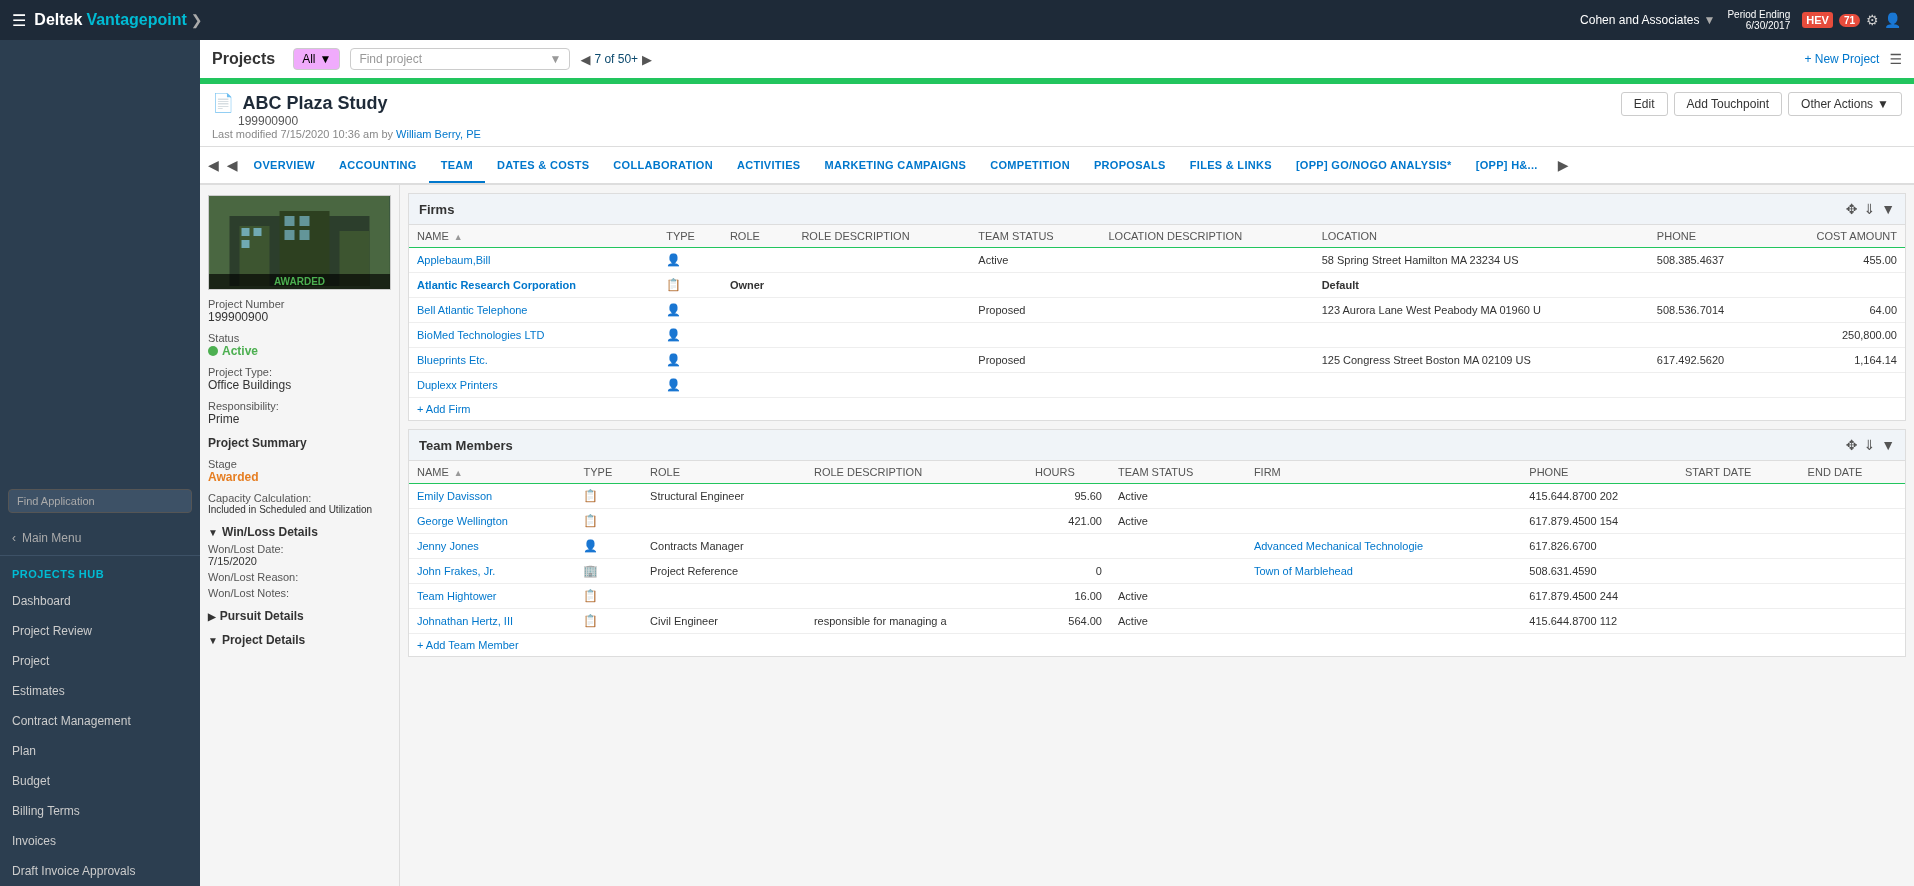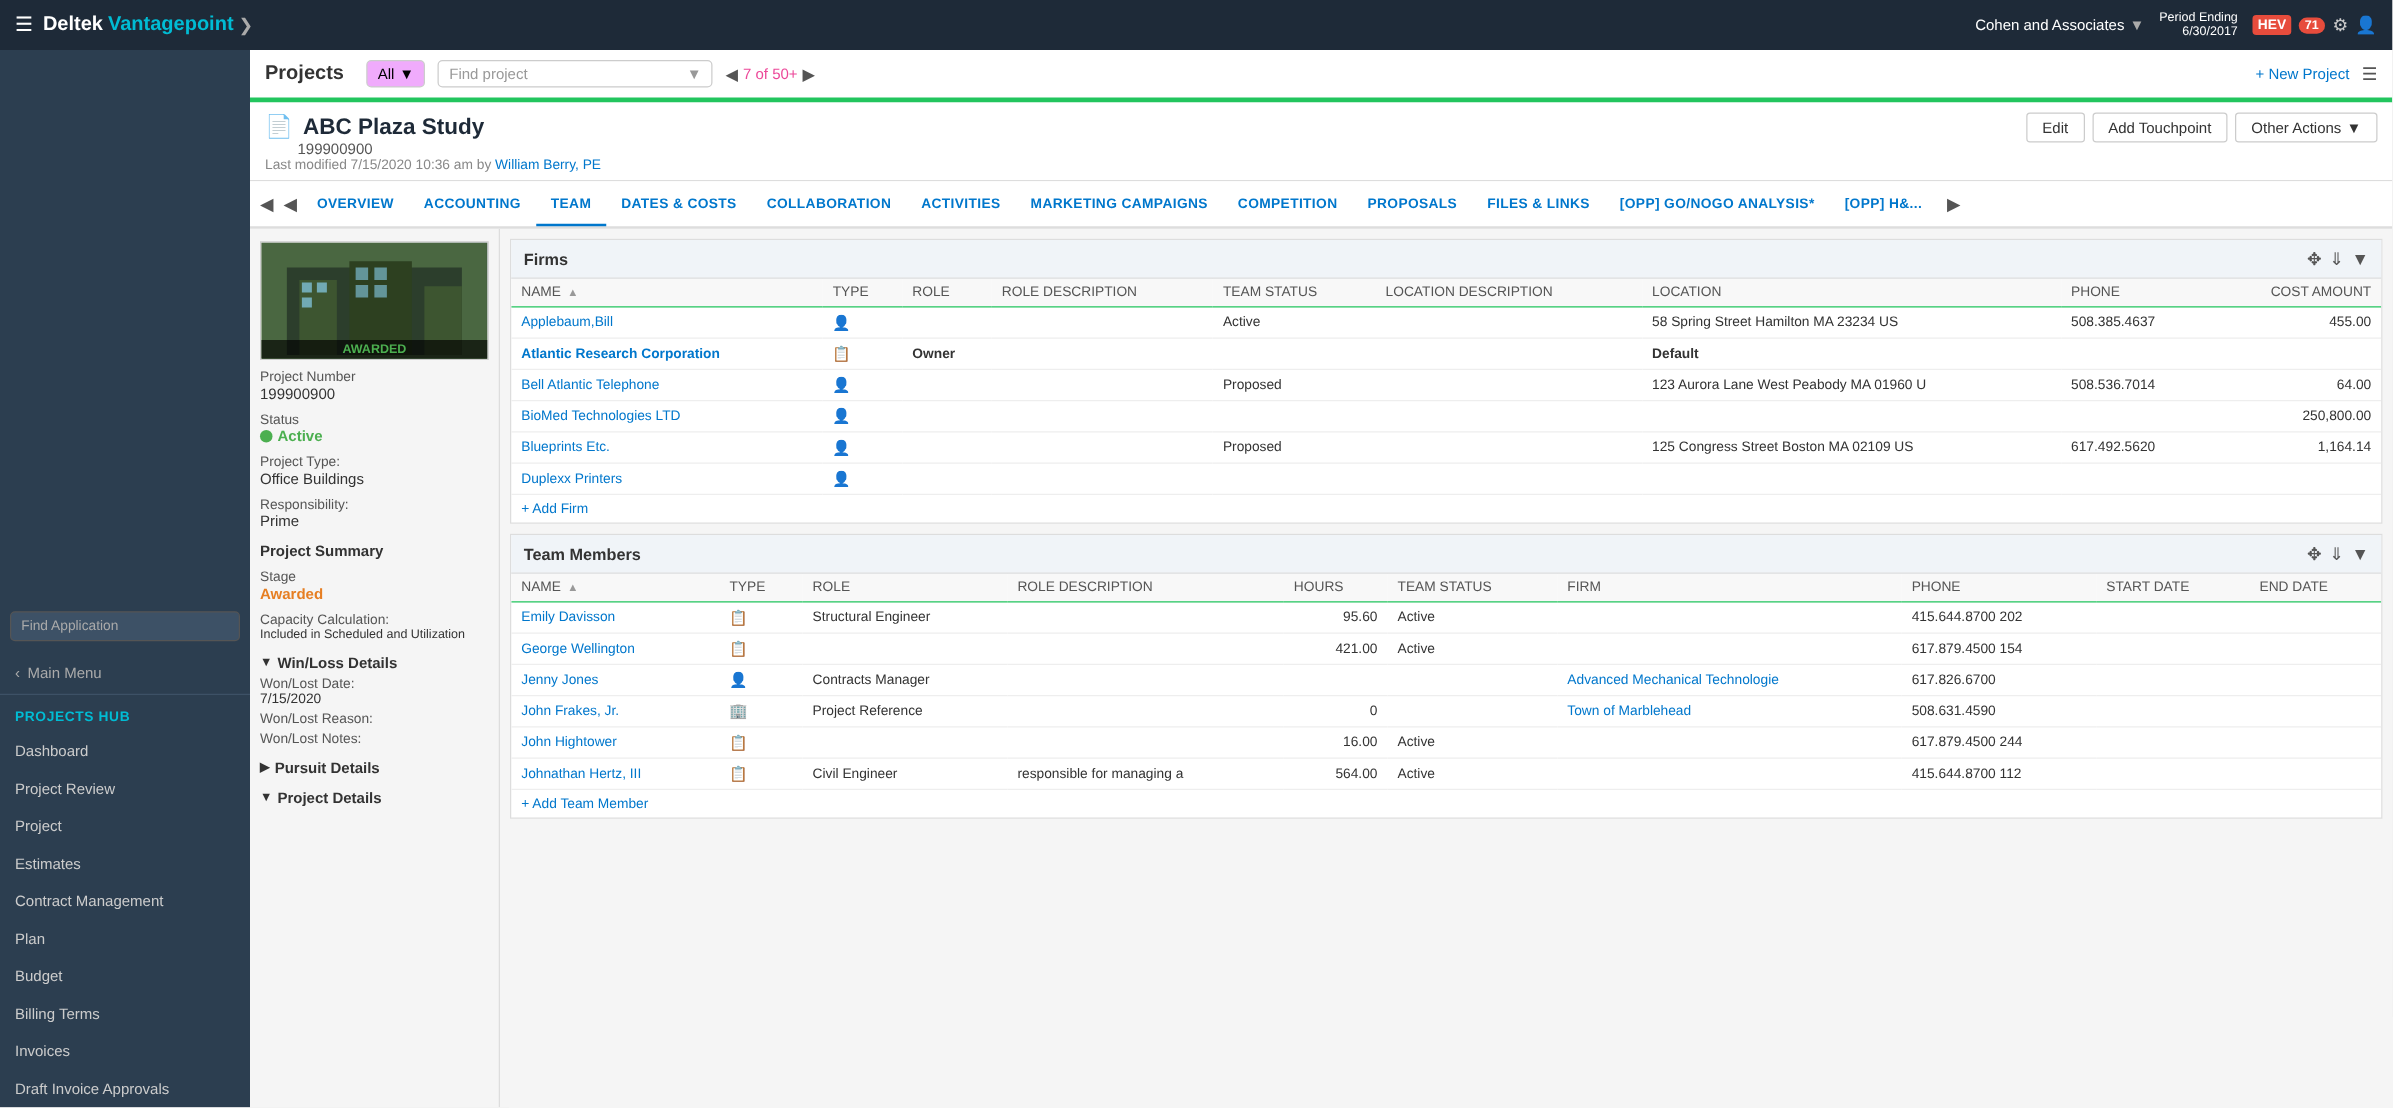--- a/index.html
+++ b/index.html
@@ -50,32 +50,32 @@
     .sidebar-find { padding: 8px; }
     .sidebar-find input { width: 100%; padding: 5px 8px; border-radius: 4px; border: 1px solid #555; background: #3d5166; color: white; font-size: 11px; }
     .sidebar-find input::placeholder { color: #aaa; }
 
     
     .content-area { flex: 1; display: flex; flex-direction: column; overflow: hidden; background: #f5f5f5; }
 
     
     .projects-bar {
       background: white;
-      border-bottom: 4px solid #22c55e;
+      border-bottom: 6px solid #22c55e;
       padding: 8px 12px;
       display: flex;
       align-items: center;
       gap: 10px;
       flex-shrink: 0;
     }
     .projects-title { font-size: 16px; font-weight: bold; color: #333; margin-right: 8px; }
     .all-dropdown { border: 1px solid #ccc; border-radius: 4px; padding: 3px 8px; font-size: 12px; cursor: pointer; background: #f0abfc; display: flex; align-items: center; gap: 4px; }
     .find-project-select { border: 1px solid #ccc; border-radius: 4px; padding: 3px 8px; font-size: 12px; width: 180px; background: white; color: #999; display: flex; align-items: center; justify-content: space-between; }
     .nav-arrows { display: flex; align-items: center; gap: 4px; color: #555; font-size: 13px; }
-    .nav-count { font-size: 12px; color: #ec4899; }
+    .nav-count { font-size: 12px; color: #0c4a6e; }
     .projects-bar-right { margin-left: auto; display: flex; align-items: center; gap: 10px; }
     .new-project-btn { color: #0077cc; font-size: 12px; cursor: pointer; display: flex; align-items: center; gap: 4px; margin-left: 28px; }
     .list-icon { color: #555; font-size: 14px; cursor: pointer; }
 
     
     .project-header {
       background: white;
       padding: 8px 12px 6px;
       border-bottom: 1px solid #ddd;
       flex-shrink: 0;
@@ -548,21 +548,21 @@
     <td>Project Reference</td>
     <td></td>
     <td style="text-align:right;">0</td>
     <td></td>
     <td><a href="#">Town of Marblehead</a></td>
     <td>508.631.4590</td>
     <td></td>
     <td></td>
   </tr>
                   <tr>
-    <td><a href="#">John Hightower</a></td>
+    <td><a href="#">Team Hightower</a></td>
     <td><span class="contact-icon">📋</span></td>
     <td></td>
     <td></td>
     <td style="text-align:right;">16.00</td>
     <td>Active</td>
     <td></td>
     <td>617.879.4500 244</td>
     <td></td>
     <td></td>
   </tr>

